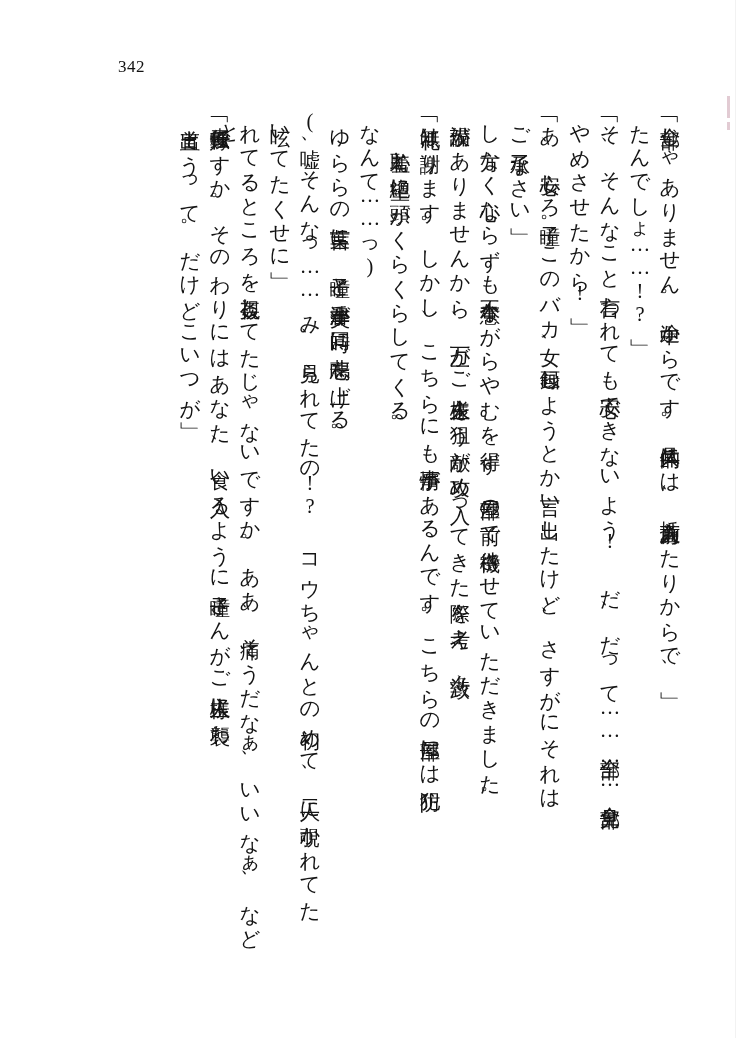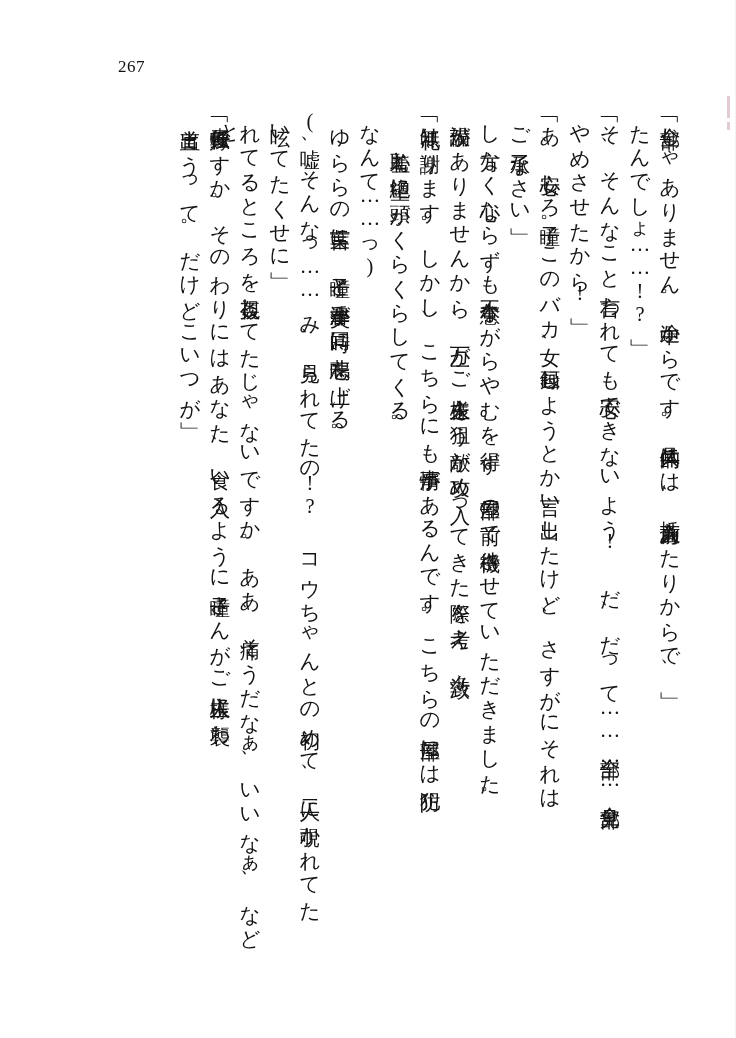--- a/index.html
+++ b/index.html
@@ -84,21 +84,21 @@
 </style>
 </head>
 <body>
 
 <div id="page">
 
   <div id="page-edge-line"></div>
   <div class="edge-mark" id="edge-mark-1"></div>
   <div class="edge-mark" id="edge-mark-2"></div>
 
-  <div id="page-number">267</div>
+  <div id="page-number">342</div>
 
   <div id="body-text">
     <div class="tcol indent-1">出直そうって。だけどこいつが」</div>
     <div class="tcol">「責任転嫁ですか。そのわりにはあなた、食い入るように瞳子さんがご主人様に襲わ</div>
     <div class="tcol">れてるところを視姦してたじゃないですか。ああ、痛そうだなぁ、いいなぁ、などと</div>
     <div class="tcol">呟いてたくせに」</div>
     <div class="tcol">(嘘、そんなっ……み、見られてたの!?　コウちゃんとの初めて、二人に覗かれてた</div>
     <div class="tcol indent-1">ゆららの言葉に、瞳子と香津美が同時に悲鳴を上げる。</div>
     <div class="tcol">なんて……っ)</div>
     <div class="tcol indent-1">　羞恥と絶望に頭がくらくらしてくる。</div>

